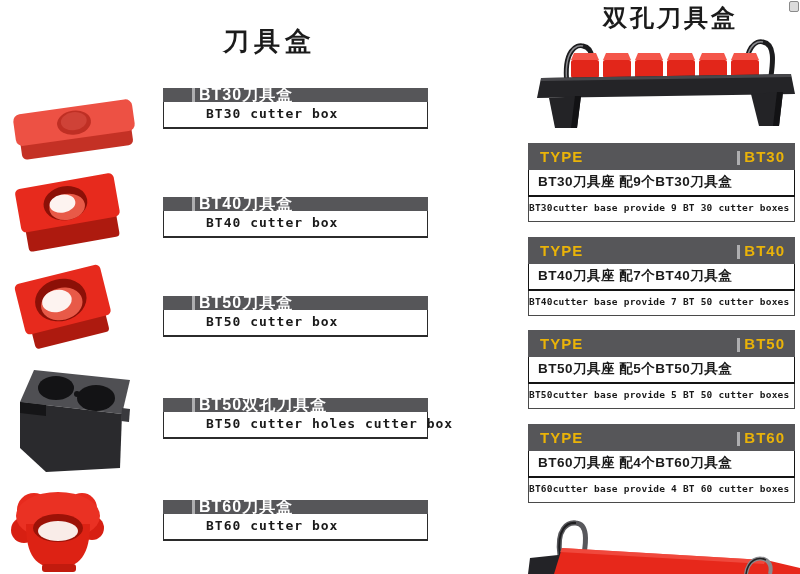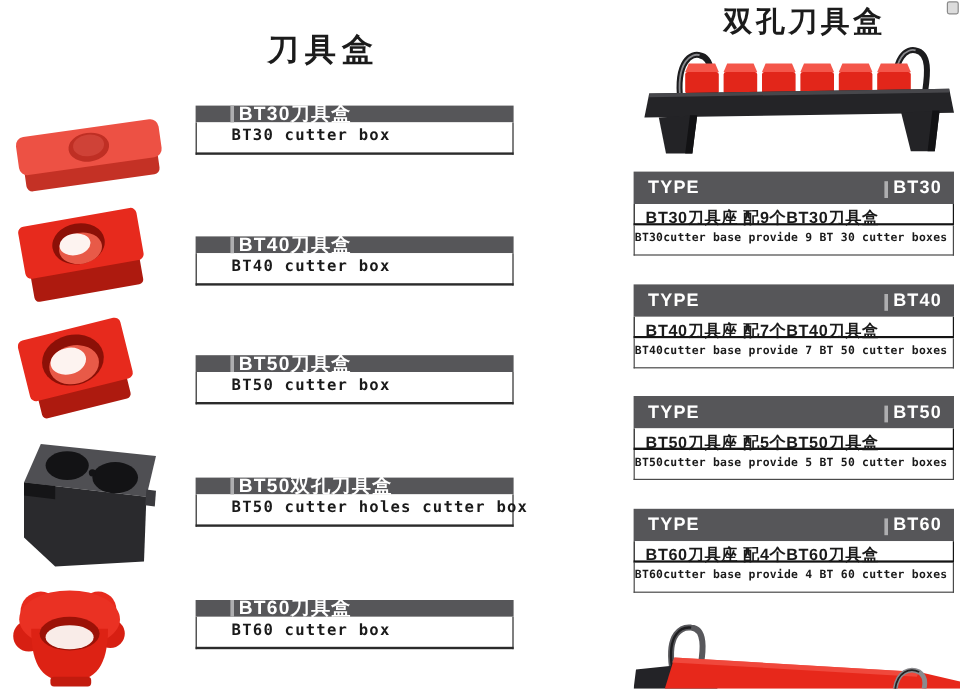--- a/index.html
+++ b/index.html
@@ -16,36 +16,36 @@
   
   .spec-card{left:163px;width:265px;}
   .spec-header{
     background:#565659;color:#ffffff;height:14px;
     display:flex;align-items:center;padding-left:29px;box-sizing:border-box;
     font-size:16px;font-weight:bold;letter-spacing:1px;white-space:nowrap;
   }
   .tick{display:inline-block;width:3px;height:14px;background:#aeaeb0;margin-right:4px;flex:0 0 auto;}
   .spec-sub{
     background:#ffffff;border:1px solid #2b2b2b;border-top:none;border-bottom-width:2px;
-    height:27px;line-height:24px;padding-left:29px;box-sizing:border-box;
+    height:27px;line-height:24px;padding-left:42px;box-sizing:border-box;
     font-family:"DejaVu Sans Mono", monospace;font-weight:bold;font-size:13px;
     letter-spacing:1px;white-space:nowrap;
   }
 
   
   .type-card{left:528px;width:267px;}
   .type-header{
-    background:#565659;color:#ffffff;height:27px;box-sizing:border-box;
+    background:#565659;color:#eab308;height:27px;box-sizing:border-box;
     display:flex;align-items:center;justify-content:space-between;
     padding:0 10px 0 12px;font-size:15px;font-weight:bold;letter-spacing:1px;
   }
   .type-value{display:flex;align-items:flex-end;letter-spacing:1px;}
   .type-zh{
     background:#ffffff;border:1px solid #141414;border-top:none;border-bottom-width:2px;
-    height:18px;line-height:24px;padding-left:9px;box-sizing:border-box;
+    height:27px;line-height:24px;padding-left:9px;box-sizing:border-box;
     font-size:13.5px;font-weight:bold;letter-spacing:0.5px;white-space:nowrap;
   }
   .type-en{
     background:#ffffff;border:1px solid #4a4a4a;border-top:none;
     height:25px;line-height:22px;padding-left:0;box-sizing:border-box;
     font-family:"DejaVu Sans Mono", monospace;font-weight:bold;font-size:9.5px;
     letter-spacing:0.2px;white-space:nowrap;
   }
 
   .corner-artifact{

